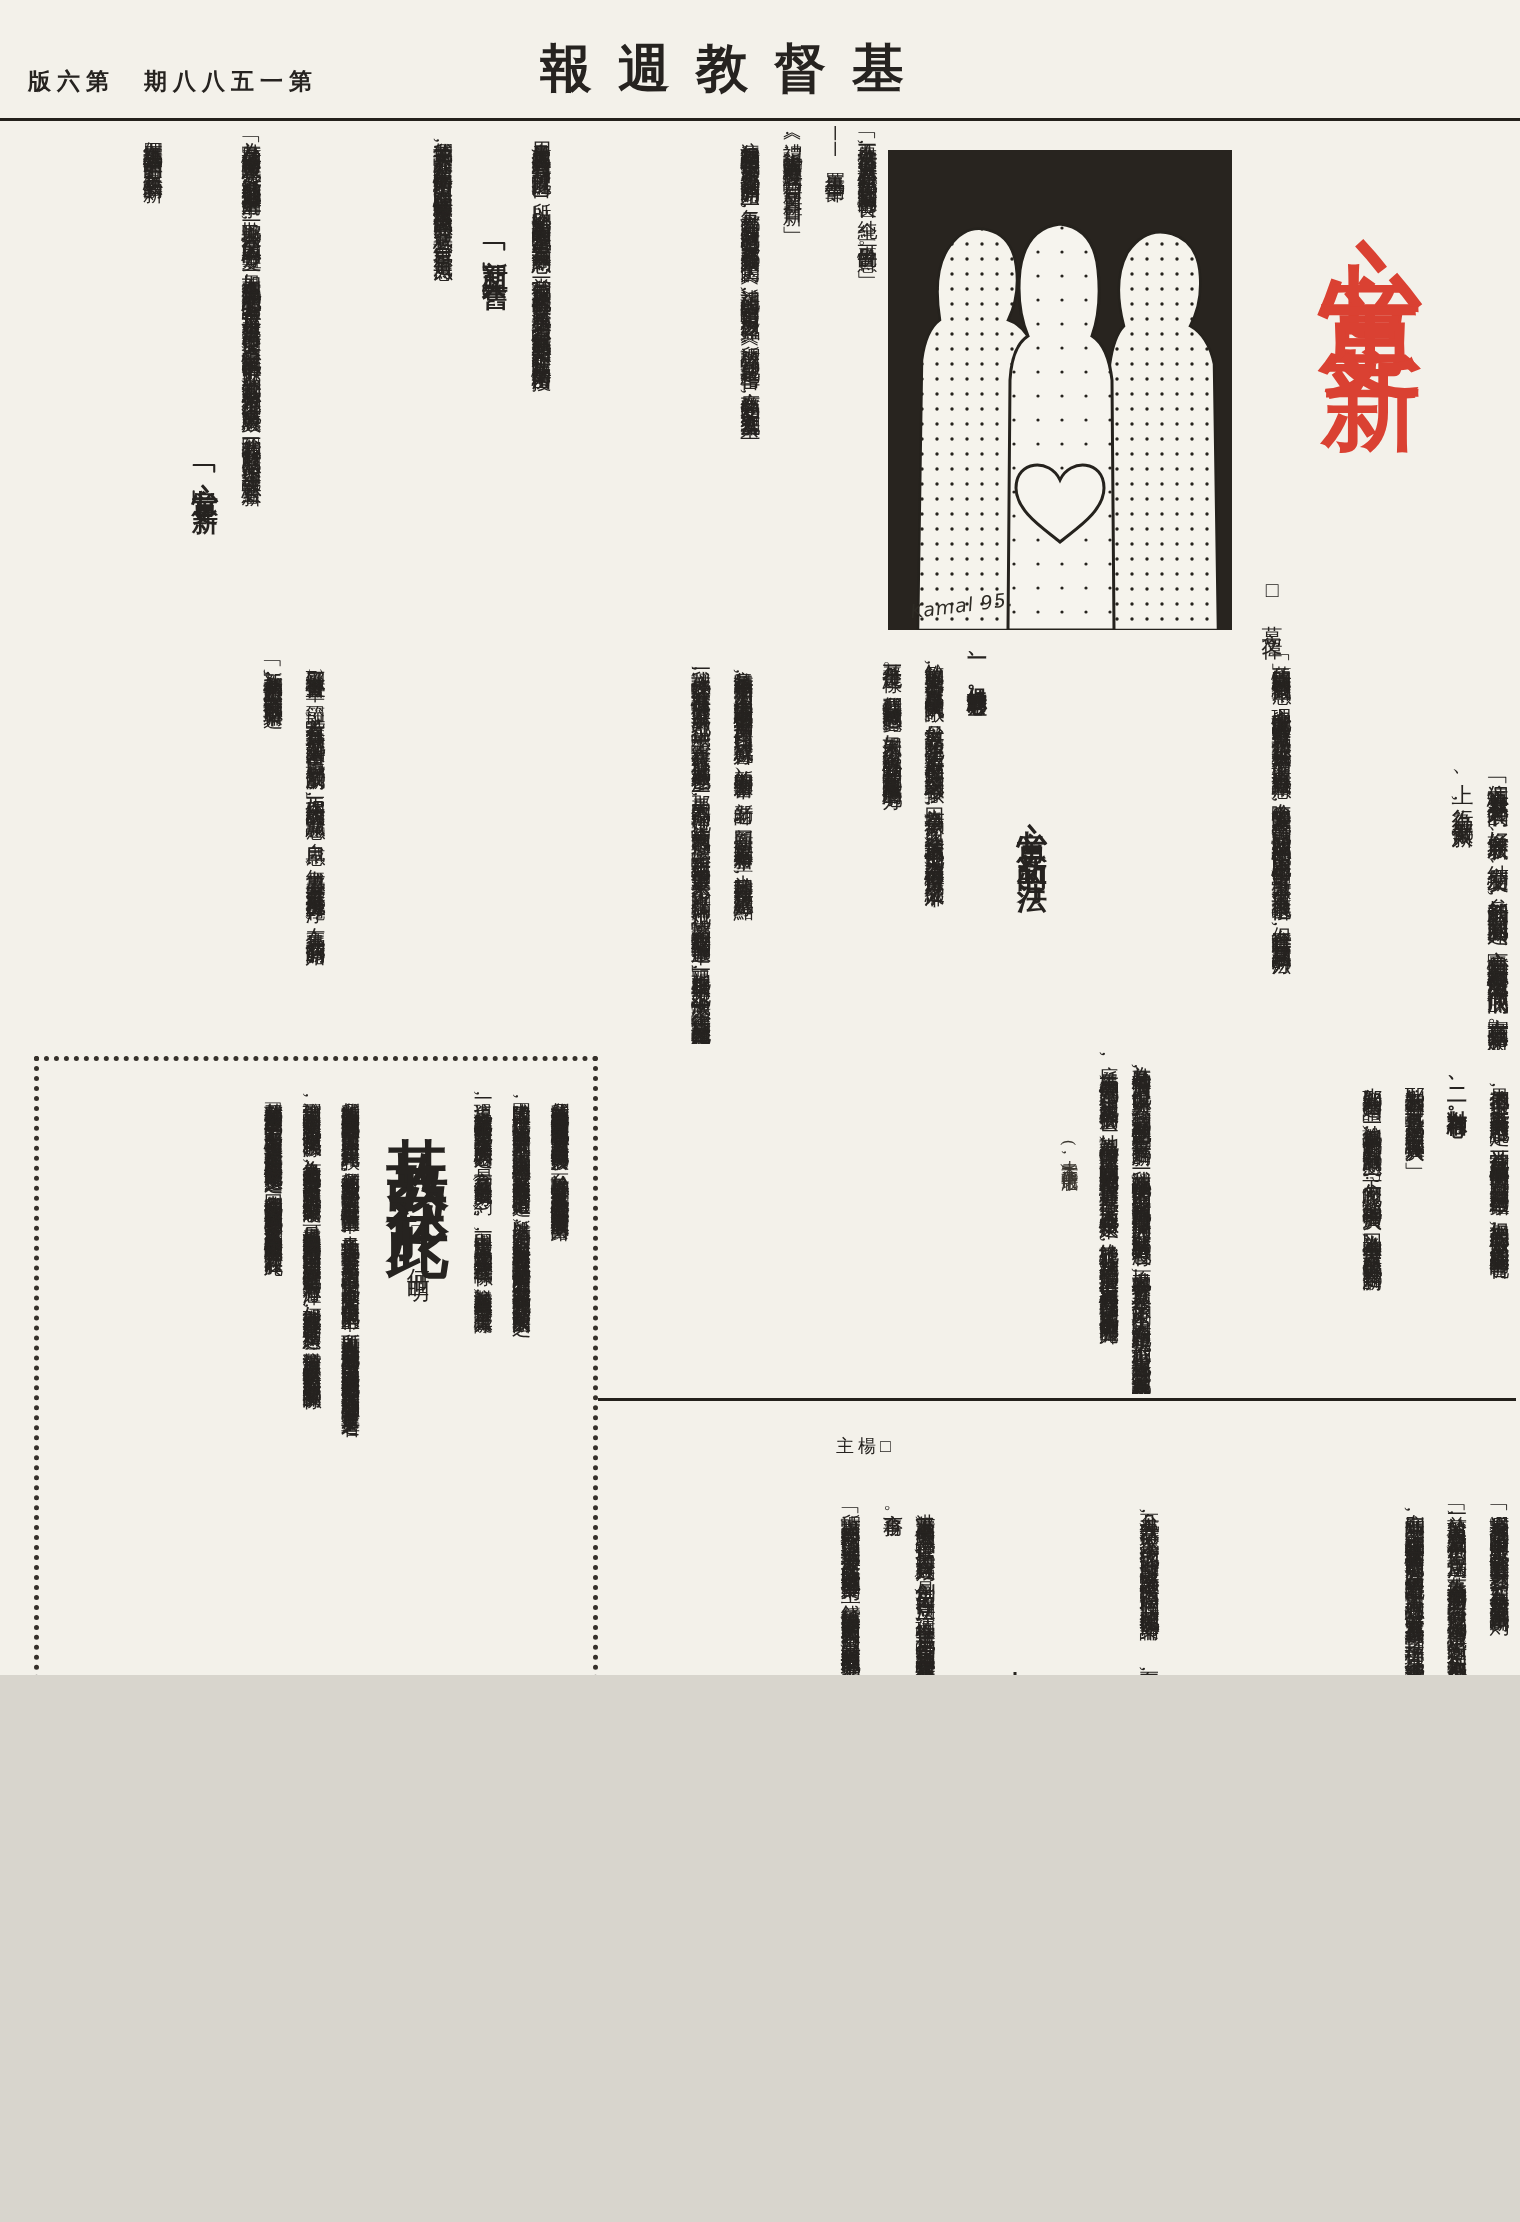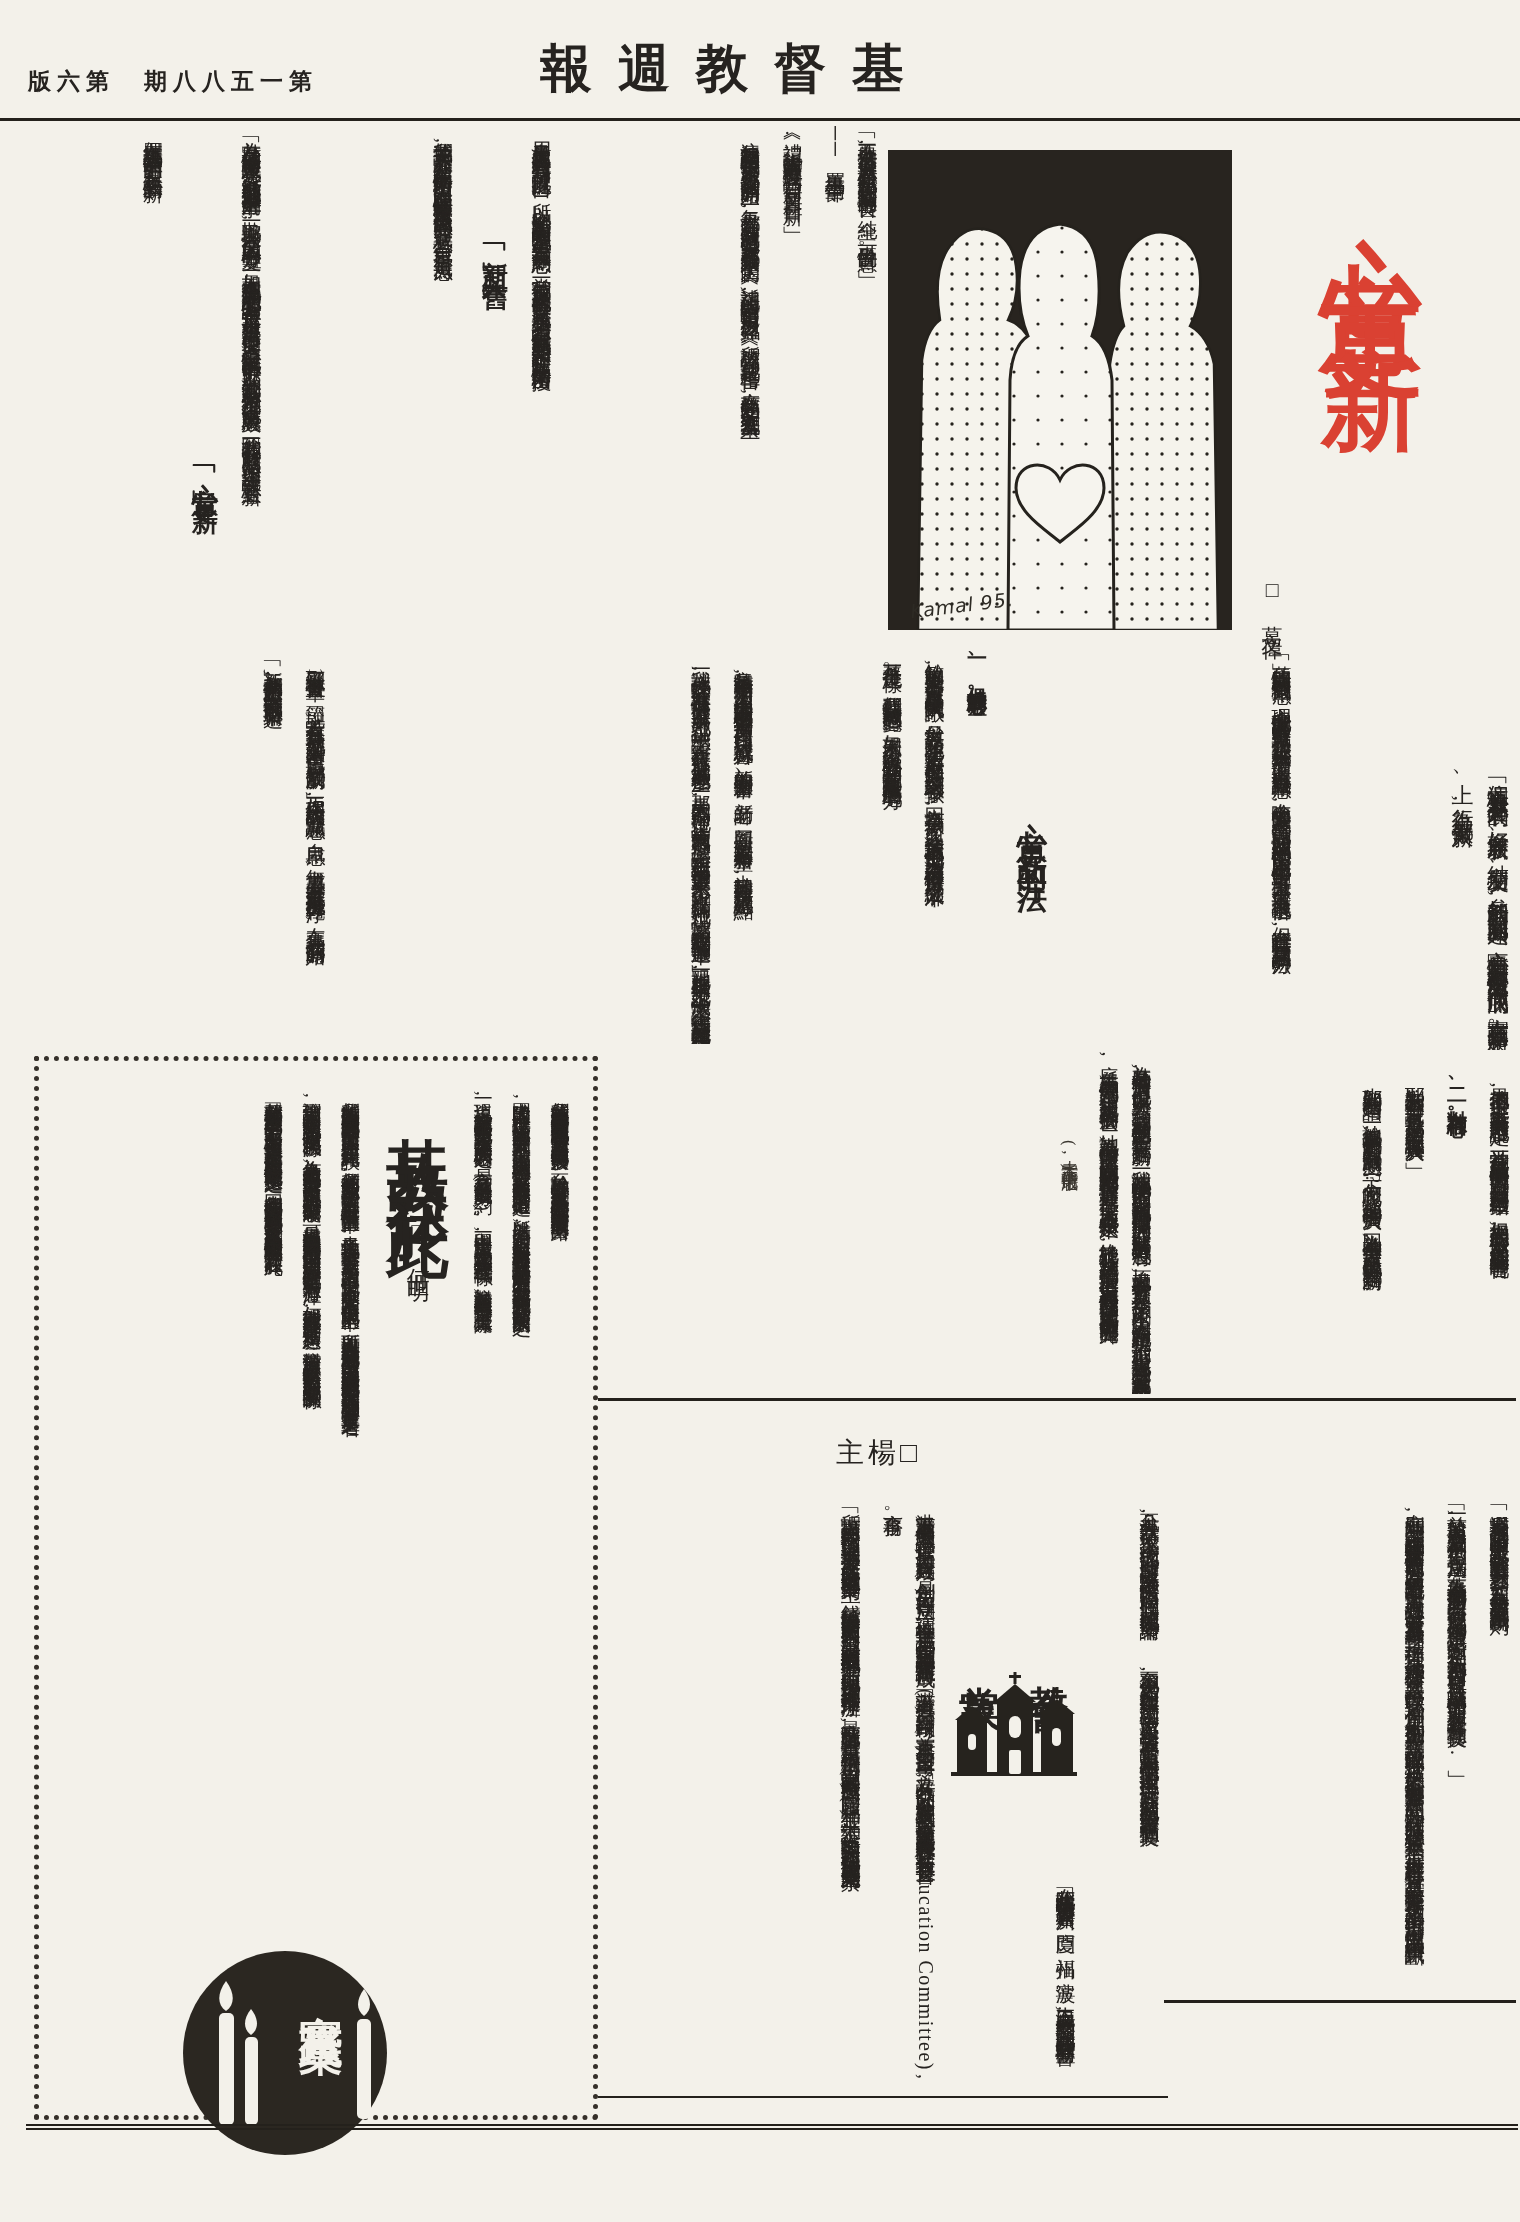--- a/index.html
+++ b/index.html
@@ -1,17 +1,17 @@
 <!DOCTYPE html>
 <html lang="zh-Hant"><head>
 <meta charset="utf-8">
 <style>
   html,body{margin:0;padding:0;background:#d8d5cd;}
   .page{
-    position:relative;width:1520px;height:2222px;margin:0 auto;
+    position:relative;width:1520px;height:1675px;margin:0 auto;
     background:#f3f1ea;color:#262320;overflow:hidden;
     font-family:"Liberation Serif","DejaVu Serif",serif;
   }
   
   .v{
     writing-mode:vertical-rl;text-orientation:mixed;
     position:absolute;overflow:hidden;
     font-size:20px;line-height:1.62;letter-spacing:1.5px;
     text-align:justify;
   }
@@ -52,21 +52,21 @@
   .b-i{left:1060px;top:648px;width:238px;height:400px;}
   .b-h{left:764px;top:648px;width:292px;height:400px;}
   .b-h h3{font-size:30px;padding-top:150px;letter-spacing:10px;}
   .b-g{left:336px;top:654px;width:424px;height:390px;}
   .b-e{left:4px;top:654px;width:328px;height:390px;}
   .b-k{left:598px;top:1050px;width:560px;height:344px;}
   .b-j2{left:1164px;top:1072px;width:352px;height:322px;}
   .mid-rule{left:596px;top:1398px;width:920px;height:3px;}
   
   .headline2{position:absolute;left:930px;top:1410px;width:586px;font-size:52px;font-weight:700;letter-spacing:8px;text-align:right;}
-  .byline2{position:absolute;left:836px;top:1434px;width:96px;font-size:28px;letter-spacing:4px;text-align:left;}
+  .byline2{position:absolute;left:836px;top:1434px;width:96px;font-size:18px;letter-spacing:4px;text-align:left;}
   .b-r1{left:1170px;top:1498px;width:346px;height:496px;}
   .rule-r{left:1164px;top:2000px;width:352px;height:3px;}
   .b-m1{left:950px;top:1498px;width:216px;height:152px;}
   .b-m0{left:1086px;top:1656px;width:80px;height:430px;}
   .b-m2{left:946px;top:1872px;width:136px;height:214px;}
   .b-l1{left:600px;top:1498px;width:342px;height:590px;}
   .rule-l{left:598px;top:2096px;width:570px;height:2px;}
   .titlebox{position:absolute;left:946px;top:1654px;width:136px;height:212px;}
   .tb-titles{display:flex;flex-direction:row-reverse;justify-content:center;gap:14px;}
   .vtitle{writing-mode:vertical-rl;text-orientation:upright;font-size:40px;font-weight:700;letter-spacing:6px;}

